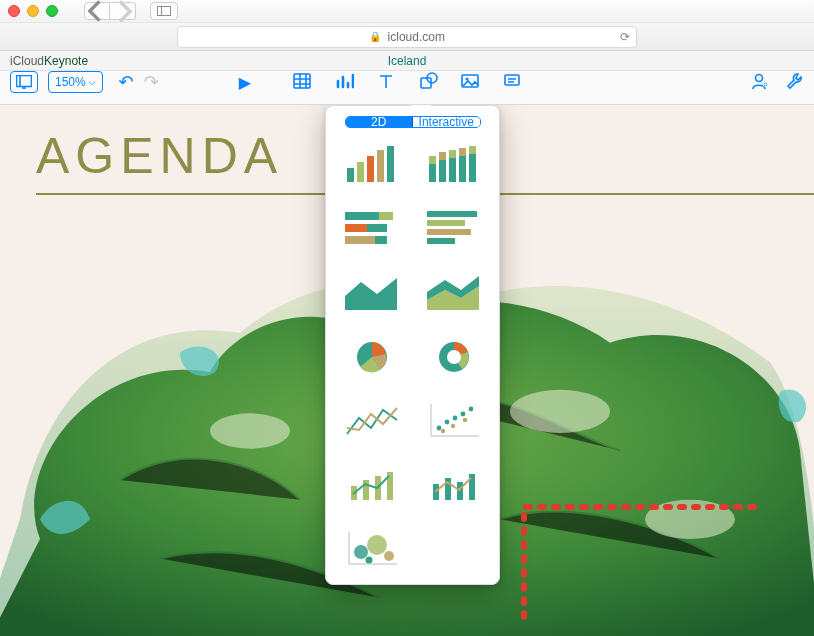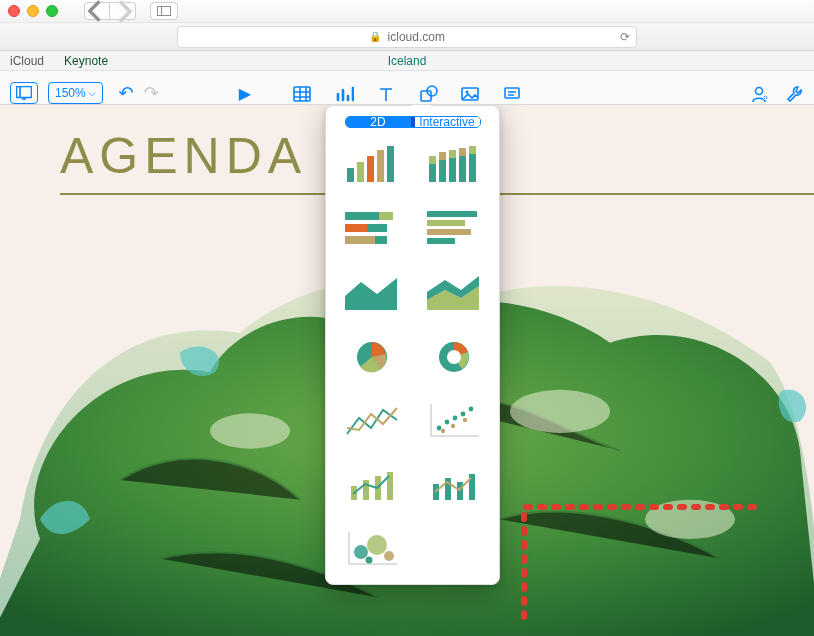--- a/index.html
+++ b/index.html
@@ -17,57 +17,57 @@
 .nav-btn:first-child { border-top-left-radius: 4px; border-bottom-left-radius: 4px; }
 .nav-btn:last-child { border-top-right-radius: 4px; border-bottom-right-radius: 4px; border-left: none; }
 .sidebar-btn { margin-left: 6px; width: 28px; height: 18px; border: 1px solid #cfcfcf; border-radius: 4px; background: #fdfdfd; display: flex; align-items: center; justify-content: center; }
 .sidebar-glyph { width: 14px; height: 10px; border: 1px solid #8e8e8e; position: relative; }
 .sidebar-glyph::before { content: ""; position: absolute; left: 3px; top: 0; bottom: 0; width: 1px; background: #8e8e8e; }
 .url-row { height: 28px; display: flex; align-items: center; justify-content: center; padding: 0 10px; position: relative; background: linear-gradient(#f7f7f7,#ececec); border-top: 1px solid #e5e5e5; }
 .url-field { width: 460px; height: 22px; background: #ffffff; border: 1px solid #d9d9d9; border-radius: 4px; display: flex; align-items: center; justify-content: center; gap: 6px; color: #6f6f6f; font-size: 12px; position: relative; }
 .url-lock { color: #7aa87a; font-size: 10px; }
 .url-reload { position: absolute; right: 6px; top: 3px; color: #8e8e8e; font-size: 12px; }
 
-.app-bar { height: 20px; background: #f4f4f4; border-bottom: 1px solid #e1e1e1; display: flex; align-items: center; padding: 0 10px; gap: 20px; font-size: 12px; position: relative; }
+.app-bar { height: 20px; background: #f4f4f4; border-bottom: 1px solid #e1e1e1; display: flex; align-items: center; padding: 0 10px; gap: 0; font-size: 12px; position: relative; }
 .app-bar .brand { color: #5a5a5a; }
 .app-bar .app { color: #14532d; }
 .app-bar .doc { position: absolute; left: 50%; transform: translateX(-50%); color: #0f766e; }
 
-.toolbar { height: 34px; background: #fafafa; border-bottom: 1px solid #d9d9d9; display: flex; align-items: flex-end; padding: 0 10px; position: relative; }
+.toolbar { height: 34px; background: #fafafa; border-bottom: 1px solid #d9d9d9; display: flex; align-items: flex-start; padding: 0 10px; position: relative; }
 .tb-left { display: flex; align-items: center; gap: 10px; }
 .tb-center { position: absolute; left: 50%; transform: translateX(-50%); display: flex; align-items: center; gap: 22px; }
 .tb-right { margin-left: auto; display: flex; align-items: center; gap: 14px; }
 .tb-icon { color: #0a84ff; display: flex; align-items: center; justify-content: center; cursor: pointer; }
 .tb-icon svg { width: 20px; height: 20px; stroke: #0a84ff; fill: none; stroke-width: 1.6; }
 .view-btn { width: 28px; height: 22px; border: 1px solid #0a84ff; border-radius: 4px; display: flex; align-items: center; justify-content: center; }
 .view-btn svg { width: 16px; height: 14px; }
 .zoom-btn { height: 22px; border: 1px solid #0a84ff; border-radius: 4px; padding: 0 6px; color: #0a84ff; font-size: 12px; display: flex; align-items: center; gap: 3px; }
 .zoom-btn .caret { font-size: 9px; }
 .undo-redo { display: flex; gap: 10px; margin-left: 6px; }
 .undo-i { color: #0a84ff; font-size: 18px; }
 .redo-i { color: #c7c7c7; font-size: 18px; }
 .play-i { font-size: 16px; color: #0a84ff; margin-left: 70px; }
 
 .canvas { position: relative; width: 814px; height: 532px; overflow: hidden; background: #f7efe9; }
-.slide-top { position: absolute; left: 0; right: 0; top: 0; height: 150px; background: #f7efe9; margin-left: 24px; }
+.slide-top { position: absolute; left: 0; right: 0; top: 0; height: 150px; background: #f7efe9; }
 .agenda-text { position: absolute; left: 36px; top: 22px; font-size: 50px; letter-spacing: 6px; color: #8f8d49; font-weight: 500; font-family: "Helvetica Neue", Arial, sans-serif; }
 .agenda-line { position: absolute; left: 36px; right: 0; top: 88px; height: 2px; background: #8f8d49; }
 
 .map-wrap { position: absolute; left: 0; right: 0; top: 120px; bottom: 0; overflow: hidden; }
 .map-wrap svg { width: 100%; height: 100%; }
 
 .dotpath { position: absolute; right: 40px; bottom: 10px; width: 260px; height: 180px; }
 .dotpath svg { width: 100%; height: 100%; }
 
 .popover { position: absolute; left: 325px; top: 0; width: 175px; height: 480px; background: #ffffff; border: 1px solid #dcdcdc; border-radius: 8px; box-shadow: 0 10px 30px rgba(0,0,0,0.25), 0 2px 6px rgba(0,0,0,0.15); padding: 10px 10px 10px 10px; display: flex; flex-direction: column; align-items: center; }
 .popover::before { content: ""; position: absolute; top: -8px; left: 88px; width: 14px; height: 14px; background: #ffffff; border-left: 1px solid #dcdcdc; border-top: 1px solid #dcdcdc; transform: rotate(45deg); }
 .seg { display: flex; width: 136px; height: 22px; border: 1px solid #0a84ff; border-radius: 5px; overflow: hidden; font-size: 12px; }
 .seg div { flex: 1; display: flex; align-items: center; justify-content: center; cursor: pointer; }
 .seg .active { background: #0a84ff; color: #fff; }
-.seg .inactive { background: #fff; color: #0a84ff; border-left: 4px solid #1d4ed8; }
+.seg .inactive { background: #fff; color: #0a84ff; border-left: 1px solid #1d4ed8; }
 .grid { margin-top: 12px; display: grid; grid-template-columns: 68px 68px; gap: 14px 14px; }
 .thumb { width: 68px; height: 50px; background: #ffffff; border-radius: 3px; display: flex; align-items: center; justify-content: center; cursor: pointer; }
 .thumb svg { width: 58px; height: 42px; }
 </style>
 </head>
 <body>
 
 <div class="chrome">
   <div class="title-row">
     <div class="traffic">

